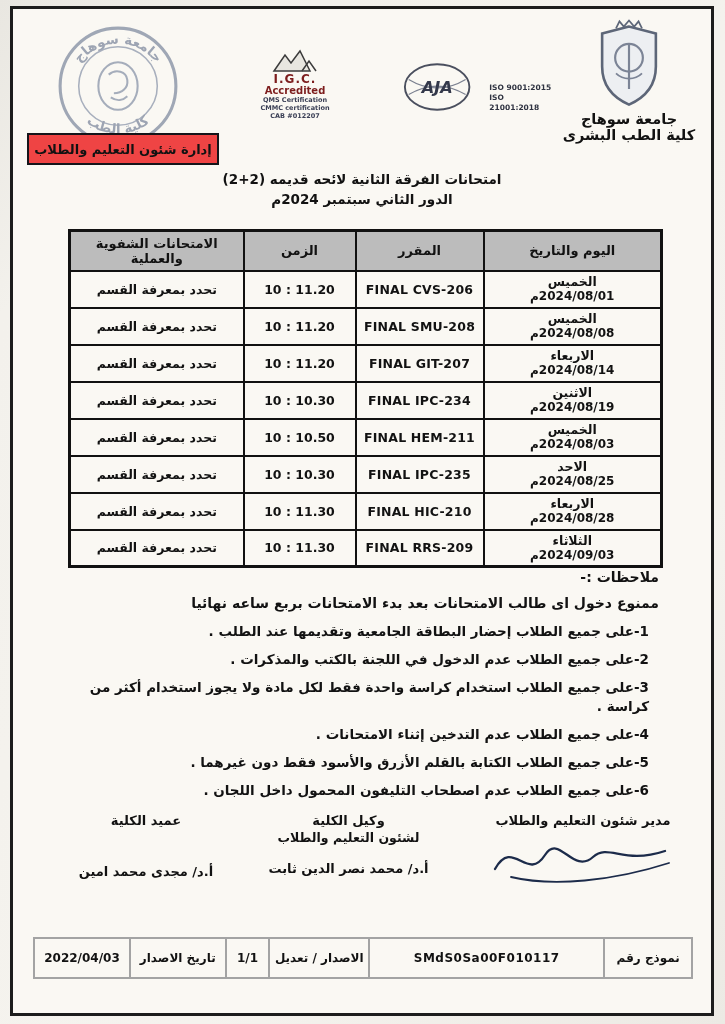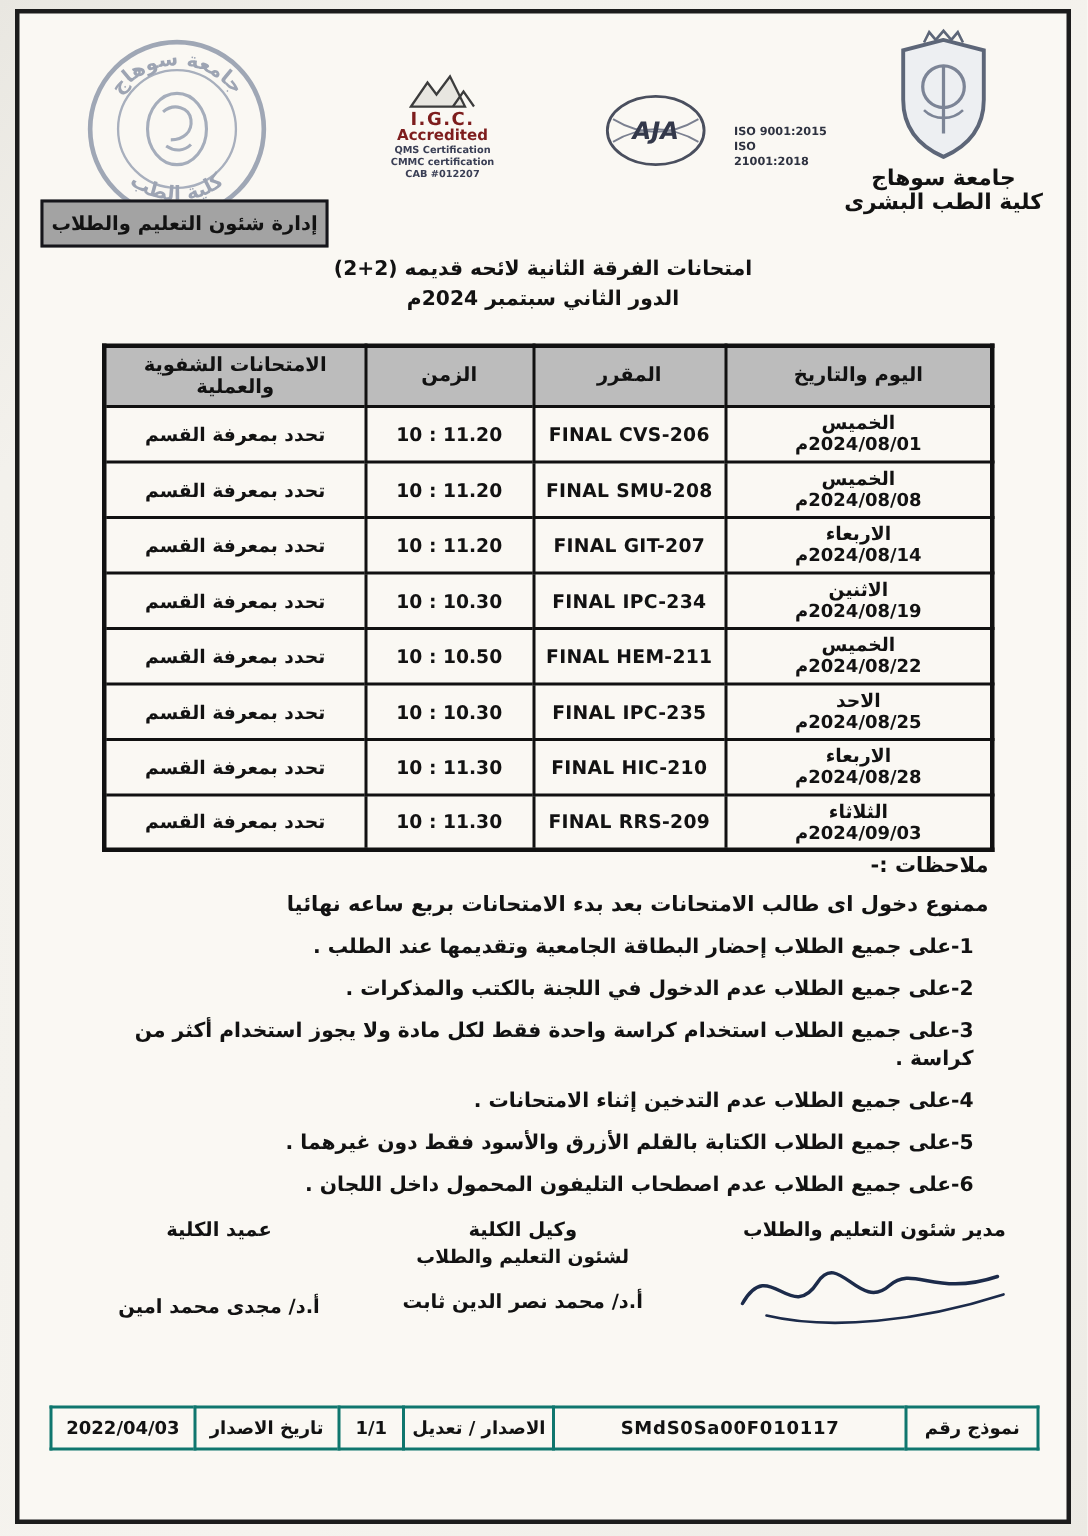--- a/index.html
+++ b/index.html
@@ -13,21 +13,21 @@
   .page {
     position:absolute; left:10px; top:6px; width:704px; height:1010px;
     background:#faf8f3;
     border:3px solid #1c1c1c;
   }
   
   .stamp { position:absolute; left:44px; top:16px; width:122px; height:122px; opacity:.85; }
   .dept-box {
     position:absolute; left:14px; top:124px; width:192px; height:32px;
     border:2px solid #15151a; display:flex; align-items:center; justify-content:center;
-    font-size:13px; font-weight:bold; background:#a3a3a3;
+    font-size:13px; font-weight:bold; background:#ef4444;
   }
   .igc { position:absolute; left:224px; top:40px; width:116px; text-align:center; }
   .igc svg { display:block; margin:0 auto; }
   .igc-title { font-size:12px; font-weight:bold; color:#7d1d1d; letter-spacing:1px; line-height:12px; }
   .igc-sub { font-size:10px; font-weight:bold; color:#7d1d1d; line-height:11px; }
   .igc-small { font-size:6.5px; color:#3a3f55; font-weight:bold; line-height:8px; }
   .aja { position:absolute; left:390px; top:52px; width:150px; display:flex; align-items:flex-end; gap:18px; }
   .aja-iso { font-size:7.5px; font-weight:bold; color:#2e3240; line-height:10px; }
   .univ { position:absolute; left:540px; top:8px; width:152px; text-align:center; }
   .univ svg { display:block; margin:0 auto; }
@@ -61,21 +61,21 @@
   .sig-director { top:804px; left:455px; width:230px; }
   .sig-vice { top:804px; left:243px; width:185px; }
   .sig-dean { top:804px; left:48px; width:170px; }
   .sig-sub { font-size:12.5px; margin-top:2px; }
   .sig-name { margin-top:16px; font-size:13px; }
   .sig-name-dean { margin-top:36px; font-size:13px; }
   .sig-scribble { position:absolute; top:822px; left:470px; width:200px; height:60px; }
   
   table.footer-table { position:absolute; top:928px; left:20px; width:660px;
                        border-collapse:collapse; }
-  table.footer-table td { border:2px solid #0f766e; height:28px; text-align:center;
+  table.footer-table td { border:2px solid #a3a3a3; height:40px; text-align:center;
                           font-size:12px; font-weight:bold; padding:1px 4px; }
   .f-label1 { width:88px; }
   .f-code   { width:236px; letter-spacing:.5px; }
   .f-label2 { width:100px; font-size:11.5px; }
   .f-rev    { width:44px; }
   .f-label3 { width:96px; font-size:11.5px;margin-left:28px; }
   .f-date   { width:96px; }
   .st-text { font-size:13px; font-weight:bold; fill:#8d96a8; }
 </style>
 </head>
@@ -192,21 +192,21 @@
             <div class="day">الاثنين</div>
             <div class="date">2024/08/19م</div>
           </td>
         <td class="course-cell">FINAL IPC-234</td>
         <td class="time-cell"><span dir="ltr">10 : 10.30</span></td>
         <td class="oral-cell">تحدد بمعرفة القسم</td>
       </tr>
       <tr>
         <td class="day-cell">
             <div class="day">الخميس</div>
-            <div class="date">2024/08/22م</div>
+            <div class="date">2024/08/03م</div>
           </td>
         <td class="course-cell">FINAL HEM-211</td>
         <td class="time-cell"><span dir="ltr">10 : 10.50</span></td>
         <td class="oral-cell">تحدد بمعرفة القسم</td>
       </tr>
       <tr>
         <td class="day-cell">
             <div class="day">الاحد</div>
             <div class="date">2024/08/25م</div>
           </td>

